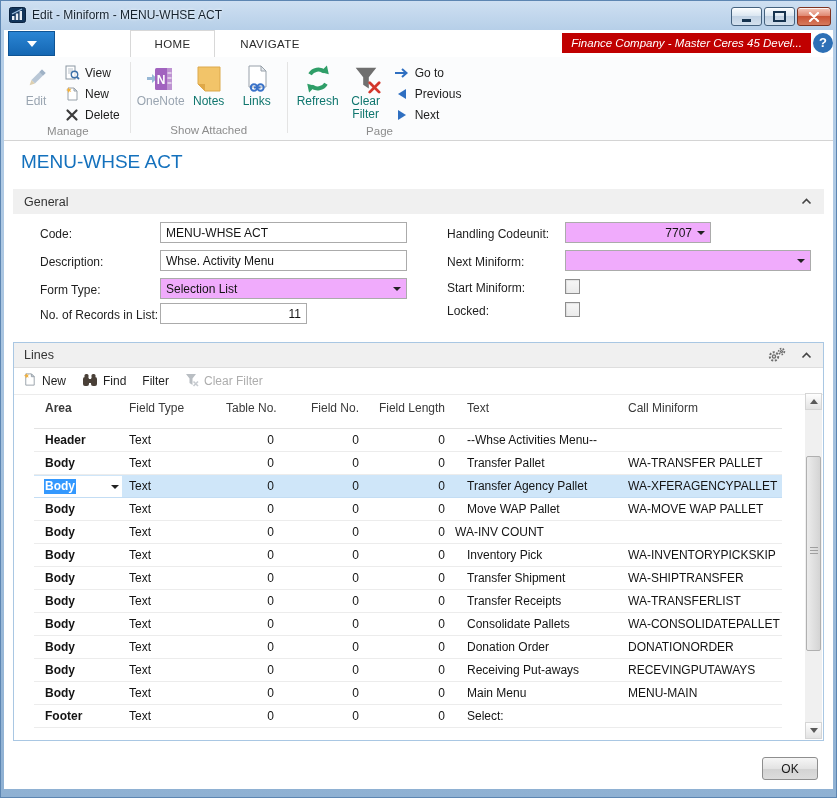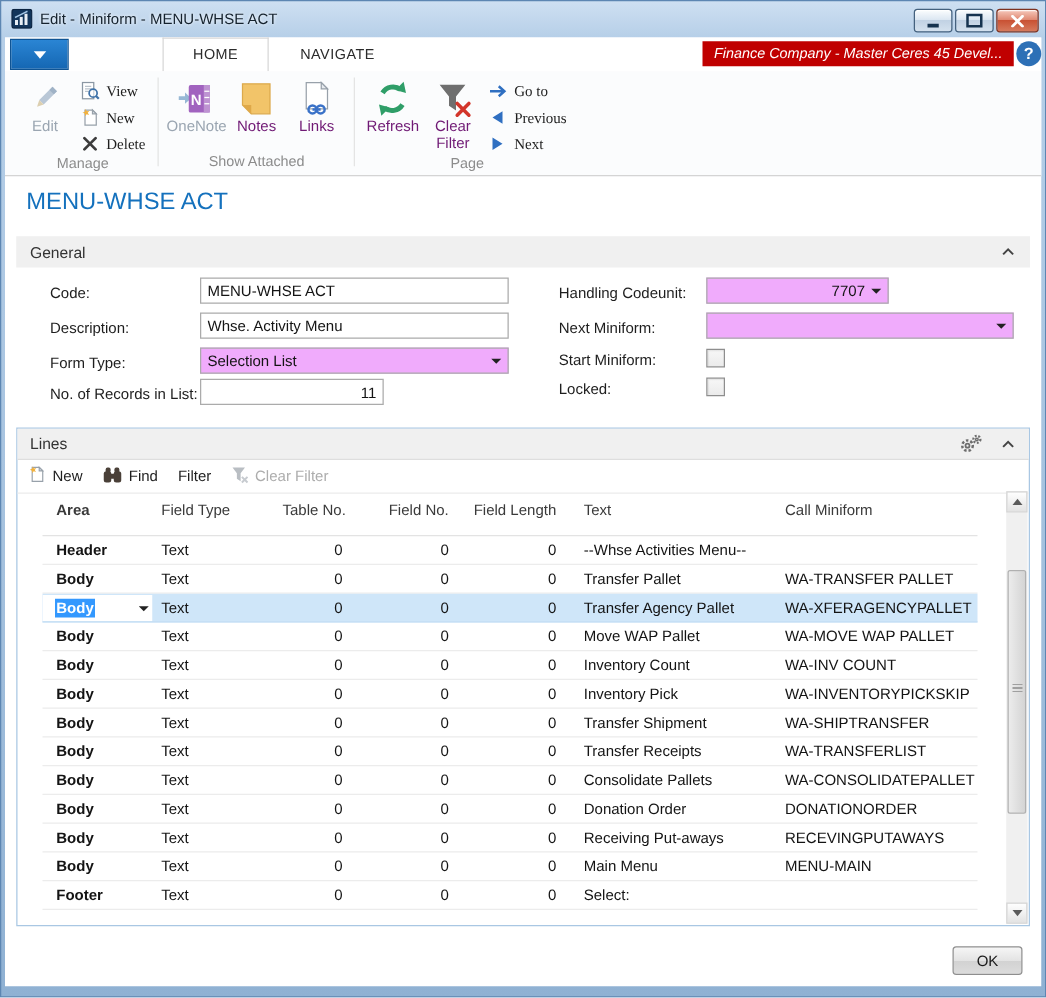--- a/index.html
+++ b/index.html
@@ -30,23 +30,23 @@
   .company-badge{position:absolute;right:22px;top:3px;height:20px;line-height:20px;padding:0 9px;background:#c00000;color:#fff;font-size:11.5px;font-style:italic;}
   .help-btn{position:absolute;right:0;top:3px;width:20px;height:20px;border-radius:50%;background:#2d70b6;color:#fff;font-size:13px;font-weight:bold;text-align:center;line-height:20px;}
   
   .ribbon{position:absolute;top:27px;left:0;right:0;height:84px;background:#fbfcfd;border-bottom:1px solid #d4d4d4;display:flex;padding-left:8px;box-sizing:border-box;}
   .rgroup{display:flex;flex-direction:column;}
   .rg-content{display:flex;flex:1;align-items:flex-start;padding-top:4px;}
   .rg-label{text-align:center;font-size:11.5px;color:#8c8c8c;padding-bottom:4px;}
   .rsep{width:1px;background:#e4e4e4;margin:5px 6px 7px 6px;}
   .bigbtn{width:48px;display:flex;flex-direction:column;align-items:center;padding-top:2px;}
   .bigbtn .ic{height:32px;display:flex;align-items:center;}
-  .bb-label{font-size:12px;color:#701a75;line-height:13px;text-align:center;}
+  .bb-label{font-size:12px;color:#0f766e;line-height:13px;text-align:center;}
   .bigbtn.disabled .bb-label{color:#9aa5b1;}
-  .smallcol{display:flex;flex-direction:column;gap:1px;padding-top:2px;font-family:Liberation Serif, serif;}
+  .smallcol{display:flex;flex-direction:column;gap:1px;padding-top:2px;}
   .smallbtn{display:flex;align-items:center;gap:5px;height:20px;padding:0 4px;font-size:12px;color:#1e1e1e;}
   .smallbtn .sic{width:16px;display:flex;justify-content:center;}
   
   .page-title{position:absolute;left:17px;top:121px;font-size:19px;color:#1471bd;}
   .sec-header{position:absolute;left:9px;right:9px;height:25px;background:#f0f0f0;display:flex;align-items:center;font-size:12.5px;color:#333;}
   .sec-header .sh-label{padding-left:11px;flex:1;}
   .sec-header .chev{margin-right:12px;display:flex;}
   .gen-header{top:159px;}
   .fl{position:absolute;font-size:12px;color:#1e1e1e;}
   .fi{position:absolute;height:21px;border:1px solid #ababab;font:12px "Liberation Sans",sans-serif;padding:0 5px;box-sizing:border-box;color:#141414;background:#fff;}
@@ -442,21 +442,20 @@
             <div class="cell right">0</div>
             <div class="cell c5">Move WAP Pallet</div>
             <div class="cell c6">WA-MOVE WAP PALLET</div>
           </div>
           <div class="grid-row">
             <div class="cell c0">Body</div>
             <div class="cell c1">Text</div>
             <div class="cell right">0</div>
             <div class="cell right">0</div>
             <div class="cell right">0</div>
-            <div class="cell c5">Inventory Count</div>
             <div class="cell c6">WA-INV COUNT</div>
           </div>
           <div class="grid-row">
             <div class="cell c0">Body</div>
             <div class="cell c1">Text</div>
             <div class="cell right">0</div>
             <div class="cell right">0</div>
             <div class="cell right">0</div>
             <div class="cell c5">Inventory Pick</div>
             <div class="cell c6">WA-INVENTORYPICKSKIP</div>

